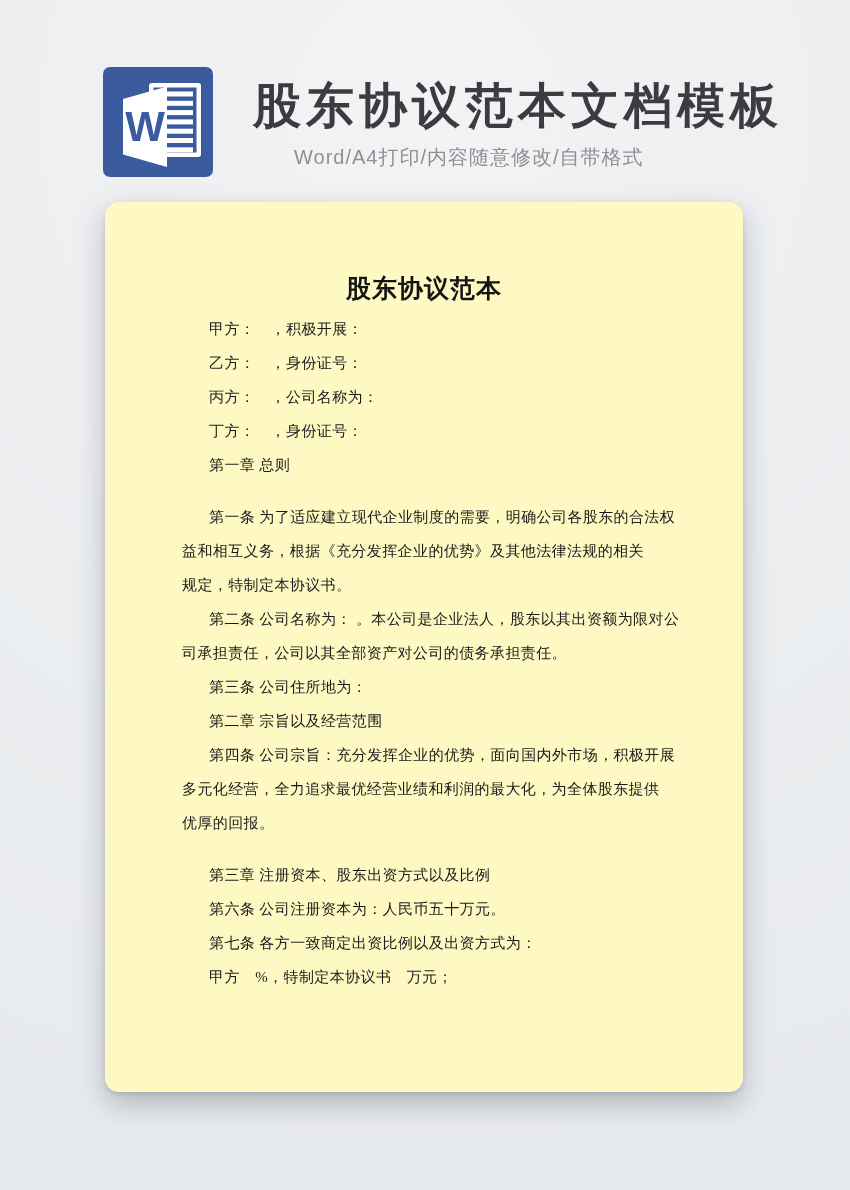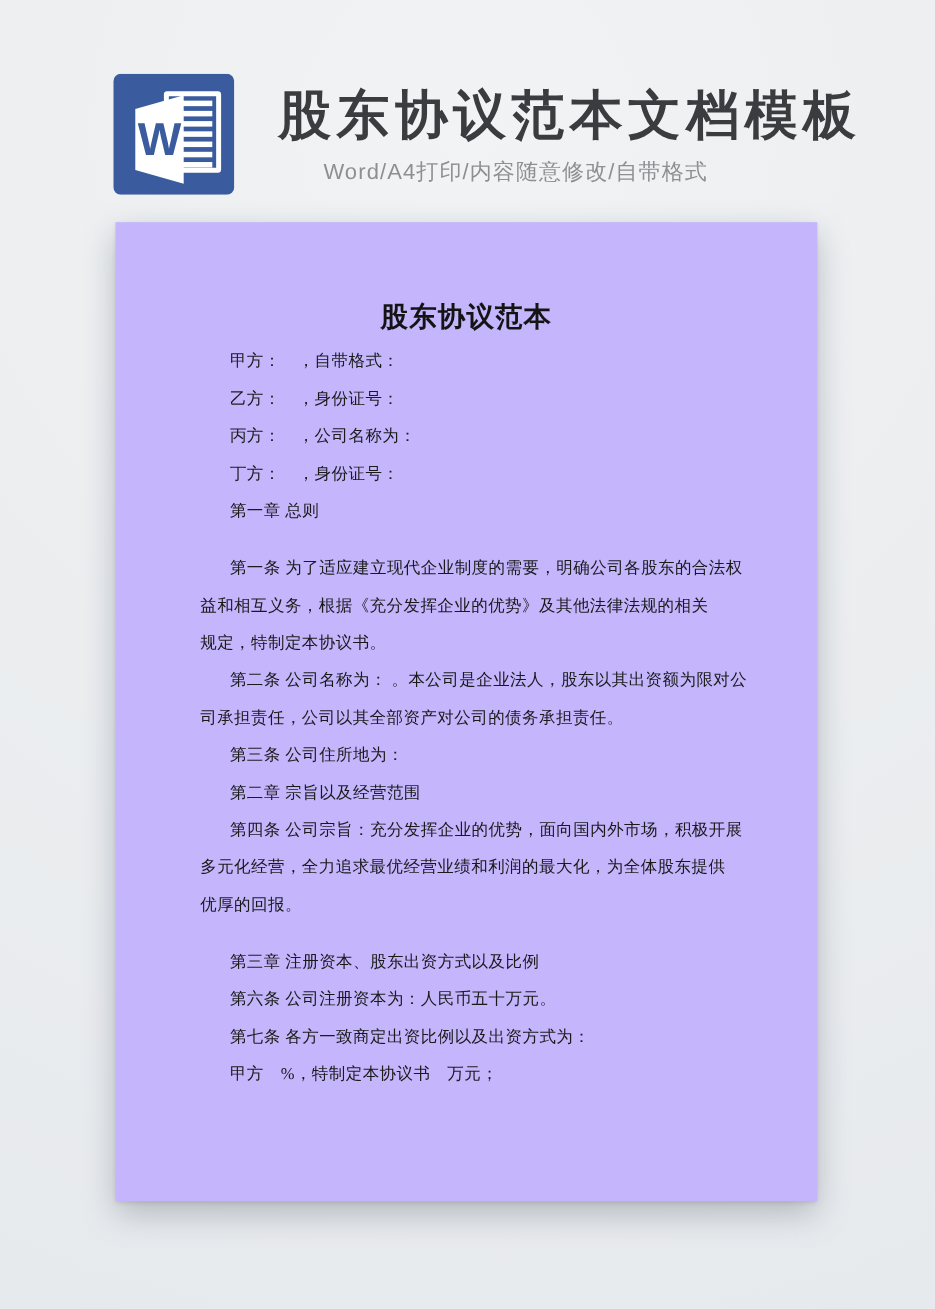--- a/index.html
+++ b/index.html
@@ -26,23 +26,24 @@
   .header-subtitle {
     position:absolute; left:258px; top:144px;
     font-size:20px; line-height:26px;
     color:#8d9093; letter-spacing:1px; white-space:nowrap;margin-left:36px;
   }
 
   
   .page {
     position:absolute; left:105px; top:202px;
     width:638px; height:890px;
-    background:#c4b5fd;
+    background:#fef9c3;
     box-shadow:0 2px 4px rgba(0,0,0,0.10), 0 12px 28px rgba(95,105,118,0.40);
     overflow:hidden;
+    border-radius:14px;
   }
   .doc-title {
     margin-top:70px; height:34px; line-height:34px;
     text-align:center;
     font-family:"Liberation Serif","DejaVu Serif",serif;
     font-size:25px; font-weight:bold; color:#141414;
     letter-spacing:1px;
   }
   .doc-body {
     margin:6px 0 0 77px;
@@ -80,21 +81,21 @@
       </g>
     </svg>
 
     <div class="header-title">股东协议范本文档模板</div>
     <div class="header-subtitle">Word/A4打印/内容随意修改/自带格式</div>
   </div>
 
   <div class="page">
     <div class="doc-title">股东协议范本</div>
     <div class="doc-body">
-        <div class="doc-line indent">甲方：　，自带格式：</div>
+        <div class="doc-line indent">甲方：　，积极开展：</div>
         <div class="doc-line indent">乙方：　，身份证号：</div>
         <div class="doc-line indent">丙方：　，公司名称为：</div>
         <div class="doc-line indent">丁方：　，身份证号：</div>
         <div class="doc-line indent">第一章 总则</div>
         <div class="doc-spacer"></div>
         <div class="doc-line indent">第一条 为了适应建立现代企业制度的需要，明确公司各股东的合法权</div>
         <div class="doc-line">益和相互义务，根据《充分发挥企业的优势》及其他法律法规的相关</div>
         <div class="doc-line">规定，特制定本协议书。</div>
         <div class="doc-line indent">第二条 公司名称为： 。本公司是企业法人，股东以其出资额为限对公</div>
         <div class="doc-line">司承担责任，公司以其全部资产对公司的债务承担责任。</div>

